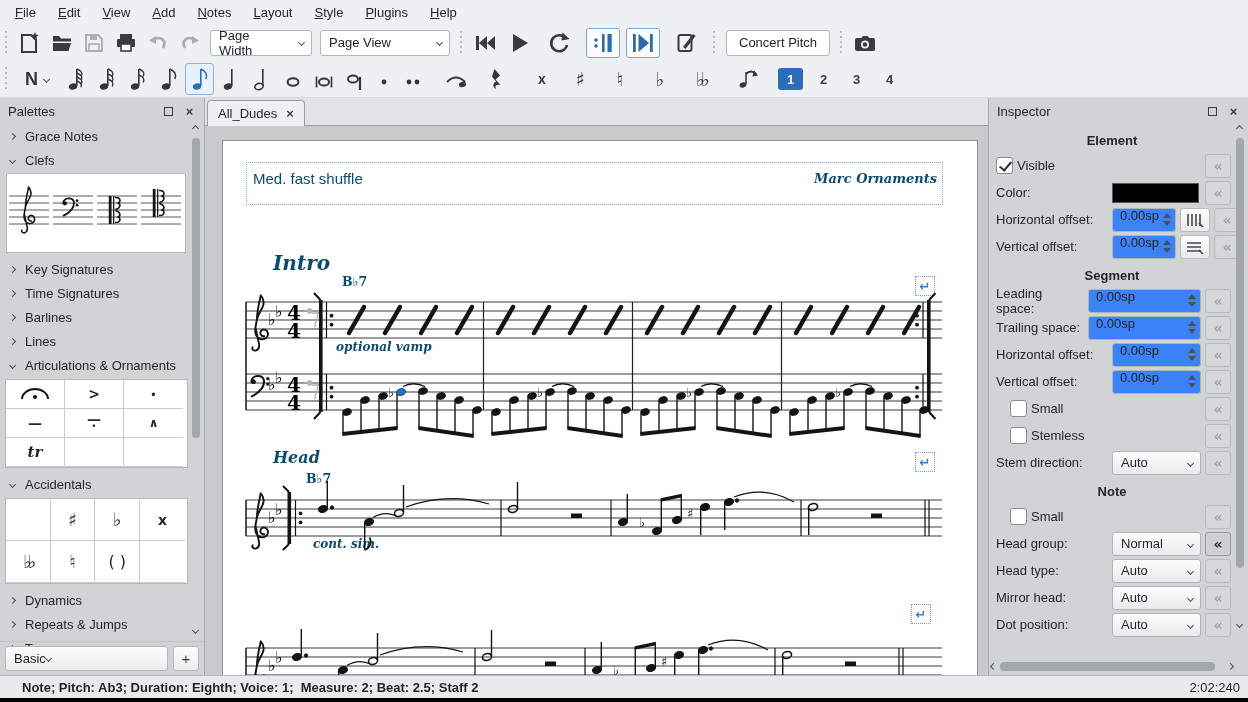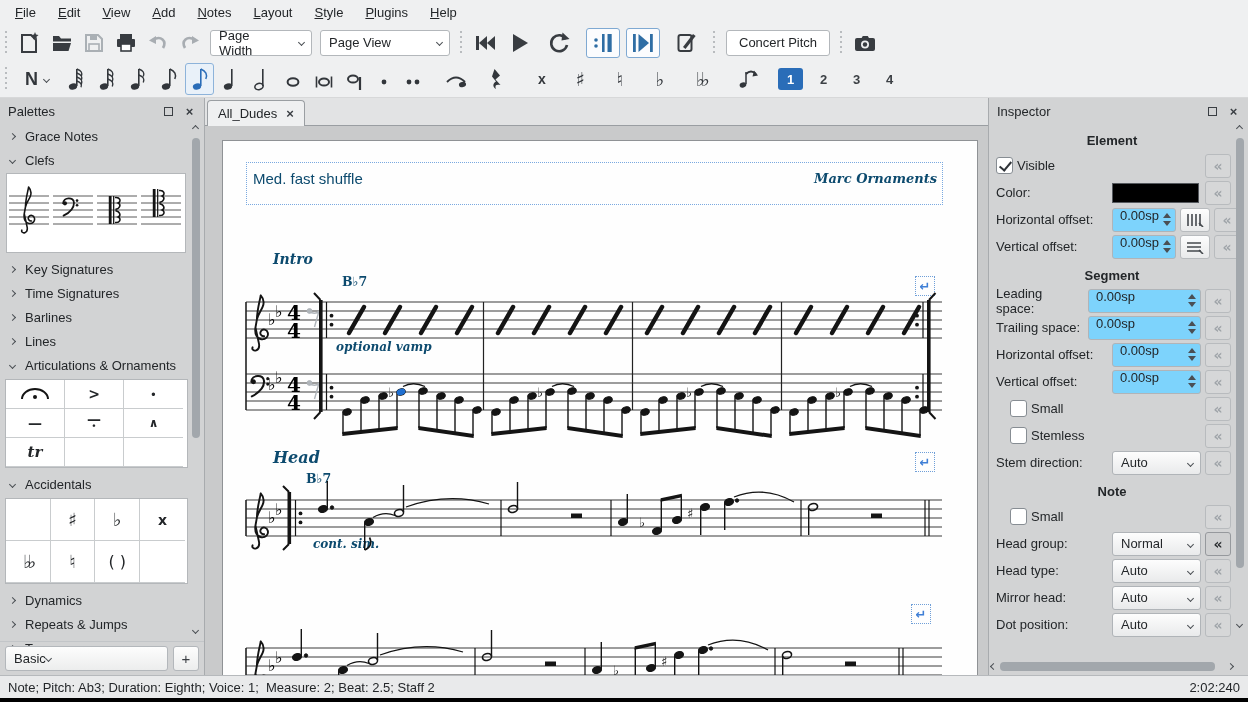--- a/index.html
+++ b/index.html
@@ -98,21 +98,21 @@
   .score-svg { position:absolute; left:0; top:0; width:756px; height:560px; }
 
   
   .inspector { position:absolute; left:988px; top:98px; width:260px; height:577px;
                background:#d2d3d4; border-left:1px solid #a8abae; overflow:hidden; }
   .ins-body { position:absolute; left:0; top:26px; width:246px; }
   .heading { text-align:center; font-weight:bold; margin:9px 0 5px 0; }
   .irow { display:flex; align-items:center; margin:2px 4px 2px 7px; gap:4px; height:25px; }
   .lbl116 { flex:0 0 112px; }
   .lbl92 { flex:0 0 88px; }
-  .spin { position:relative; height:24px; background:#7dd3fc; border:1px solid #b0b4b8;
+  .spin { position:relative; height:24px; background:#3b82f6; border:1px solid #b0b4b8;
           border-radius:3px; display:flex; align-items:center; padding:0 18px 9px 7px; }
   .spin.w64 { width:64px; } .spin.flex1 { flex:1; }
   .spin .arrows { position:absolute; right:4px; top:4px; display:flex; flex-direction:column; gap:3px; }
   .tri-up { width:0; height:0; border-left:4px solid transparent; border-right:4px solid transparent;
             border-bottom:5px solid #4a4f54; }
   .tri-down { width:0; height:0; border-left:4px solid transparent; border-right:4px solid transparent;
               border-top:5px solid #4a4f54; }
   .dd { position:relative; height:24px; flex:1; background:linear-gradient(#fdfdfd,#e9eaeb);
         border:1px solid #b0b4b8; border-radius:3px; display:flex; align-items:center;
         padding:0 20px 0 8px; }
@@ -129,21 +129,21 @@
         border-right:2.2px solid #2f3338; border-bottom:2.2px solid #2f3338; transform:rotate(40deg); }
   .swatch { flex:1; height:20px; background:#000; border:1px solid #55595e; margin-right:2px; }
   .hscroll { position:absolute; left:2px; bottom:3px; width:242px; height:12px; display:flex;
              align-items:center; gap:2px; }
   .hscroll .tr { flex:1; position:relative; height:9px; }
   .hscroll .sh { position:absolute; top:0; height:9px; background:#a2a7ac; border-radius:4px; }
 
   
   .statusbar { position:absolute; left:0; top:675px; width:1248px; height:23px; background:#e9eaeb;
                border-top:1px solid #b6b9bc; display:flex; align-items:center; }
-  .statusbar .left { padding-left:8px; white-space:pre; }
+  .statusbar .left { padding-left:22px; white-space:pre;font-weight:bold; }
   .statusbar .right { position:absolute; right:8px; }
   .blackbar { position:absolute; left:0; top:698px; width:1248px; height:4px; background:#000; }
   svg { display:block; }
   svg text { font-family:"DejaVu Sans", sans-serif; }
   svg text.ser { font-family:"DejaVu Serif", serif; }
 </style>
 </head>
 <body>
 
 <svg width="0" height="0" style="position:absolute" aria-hidden="true">
@@ -605,21 +605,21 @@
     <div class="tab">
       <span>All_Dudes</span>
       <span class="x">×</span>
     </div>
   </div>
   <div class="scoreview">
     <div class="page">
       <div class="frame"></div>
       <div class="txt" style="left:30px;top:29px;font-size:15px;font-family:'Liberation Sans',sans-serif">Med. fast shuffle</div>
       <div class="txt" style="right:40px;top:30px;font-size:13px;font-weight:bold;font-style:italic">Marc Ornaments</div>
-      <div class="txt" style="left:50px;top:110px;font-size:14px;font-weight:bold;font-style:italic">Intro</div>
+      <div class="txt" style="left:50px;top:110px;font-size:20px;font-weight:bold;font-style:italic">Intro</div>
       <div class="txt" style="left:119px;top:133px;font-size:12.5px;font-weight:bold">B♭7</div>
       <div class="txt" style="left:113px;top:199px;font-size:12px;font-weight:bold;font-style:italic">optional vamp</div>
       <div class="txt" style="left:50px;top:307px;font-size:16px;font-weight:bold;font-style:italic">Head</div>
       <div class="txt" style="left:83px;top:330px;font-size:12.5px;font-weight:bold">B♭7</div>
       <div class="txt" style="left:90px;top:396px;font-size:12px;font-weight:bold;font-style:italic">cont. sim.</div>
       <div class="brk" style="left:692px;top:135px">
           <span>↵</span>
         </div>
       <div class="brk" style="left:692px;top:311px">
           <span>↵</span>

